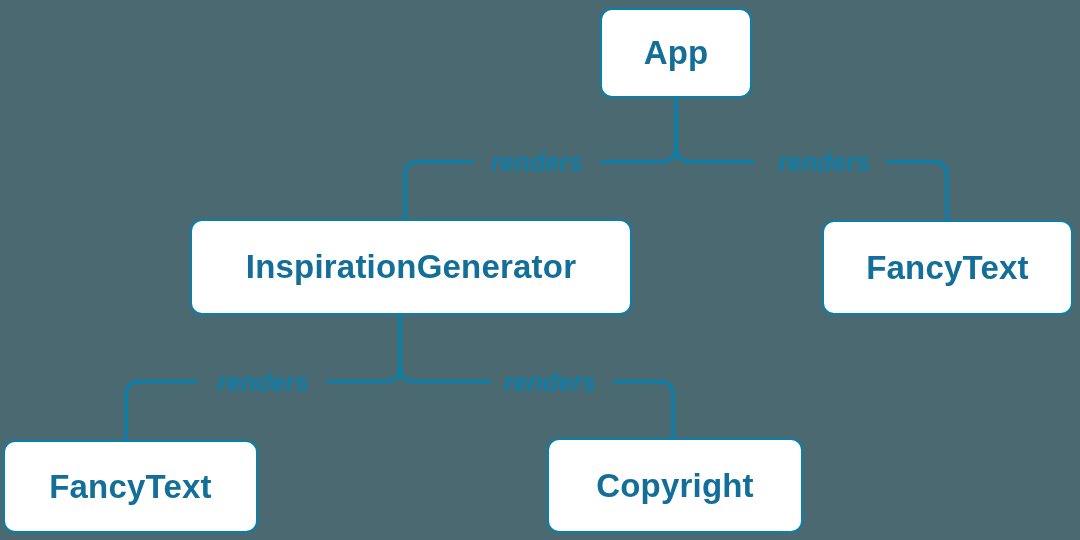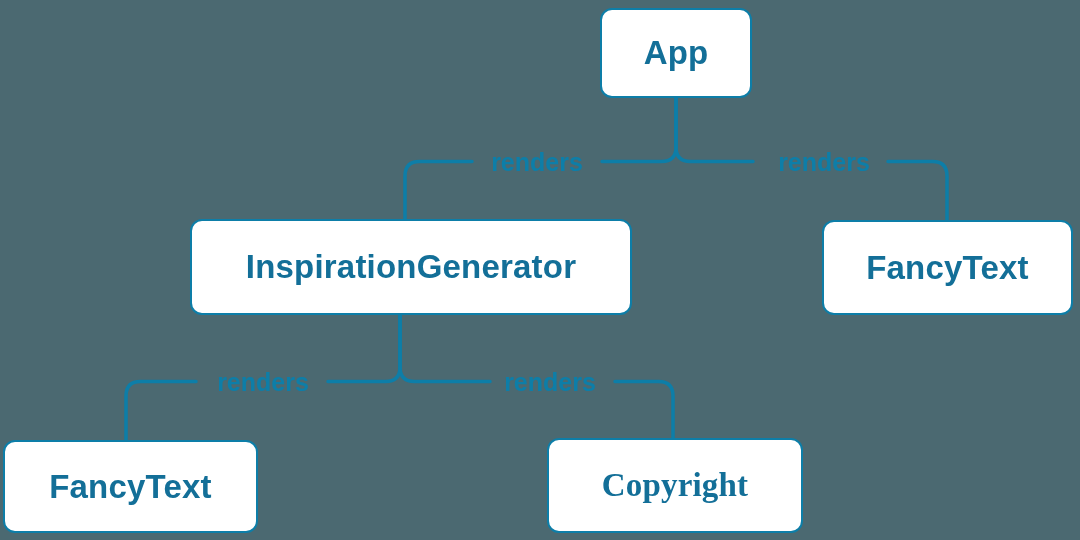--- a/index.html
+++ b/index.html
@@ -27,24 +27,24 @@
     border:2.5px solid var(--accent);
     border-radius:12px;
     color:var(--node-text);
     font-size:33px;font-weight:600;letter-spacing:.2px;
     box-sizing:border-box;
   }
   .node-app{left:600px;top:8px;width:152px;height:90px;}
   .node-inspiration{left:190px;top:219px;width:442px;height:96px;text-align:center;}
   .node-fancy-right{left:822px;top:220px;width:251px;height:95px;}
   .node-fancy-left{left:3px;top:440px;width:255px;height:93px;}
-  .node-copyright{left:547px;top:438px;width:256px;height:95px;font-family:Liberation Serif, serif;}
+  .node-copyright{left:547px;top:438px;width:256px;height:95px;}
   .edge-label{
     position:absolute;transform:translate(-50%,-50%);
-    color:var(--accent);font-size:25px;font-weight:700;white-space:nowrap;
+    color:var(--accent);font-size:25px;font-weight:700;white-space:nowrap;font-style:italic;
   }
   .edge-label-1{left:537px;top:162px;}
   .edge-label-2{left:824px;top:162px;}
   .edge-label-3{left:263px;top:382px;}
   .edge-label-4{left:550px;top:382px;}
 </style>
 </head>
 <body>
 
 <div class="stage">

